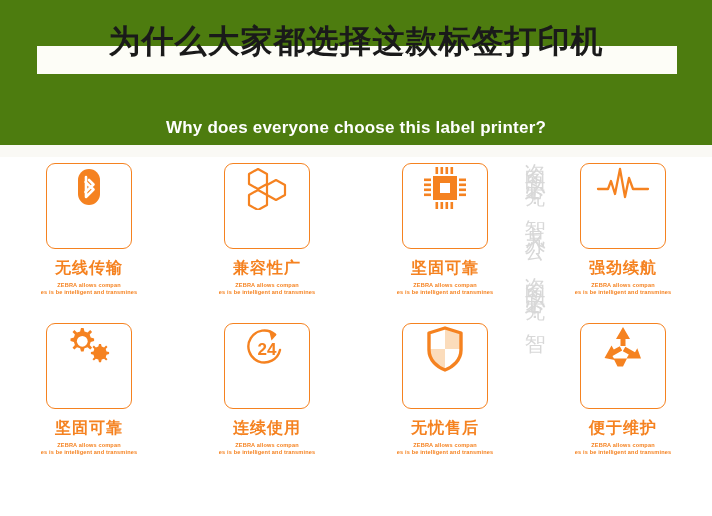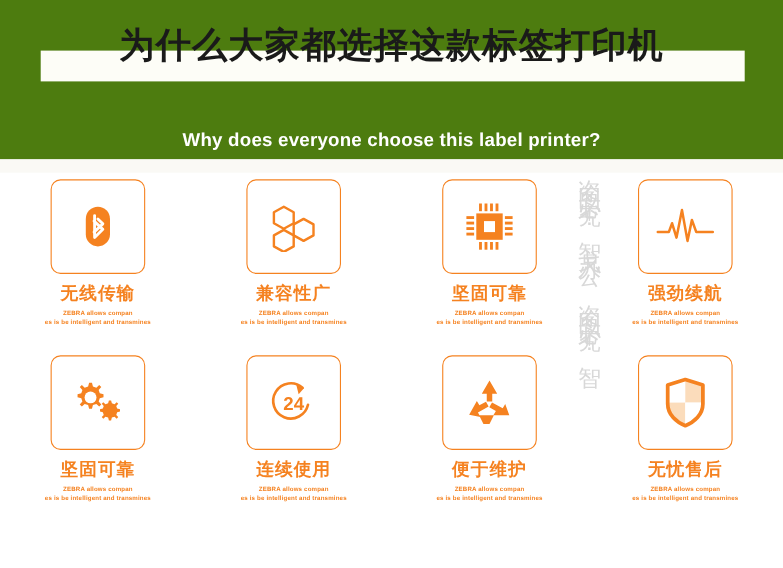--- a/index.html
+++ b/index.html
@@ -109,21 +109,20 @@
     flex-direction: column;
     align-items: center;
   }
   .icon-box {
     width: 86px;
     height: 86px;
     border: 1.5px solid #f58220;
     border-radius: 9px;
     background: #ffffff;
     display: flex;
-    align-items: center;
     justify-content: center;
     box-sizing: border-box;
   }
   .icon-box svg { display: block; }
   .cell-label {
     margin-top: 10px;
     font-size: 16px;
     font-weight: bold;
     color: #f58220;
     letter-spacing: 1px;
@@ -275,43 +274,20 @@
       <div class="cell-label">连续使用</div>
       <div class="cell-sub">
         <div>ZEBRA allows compan</div>
         <div>es is be intelligent and transmines</div>
       </div>
     </div>
 
     <div class="cell">
       <div class="icon-box">
         <span>
-          <svg width="48" height="46" viewBox="0 0 48 46">
-            <g fill="#f58220">
-              <path d="M24 3 L31 15 L26.5 15 L26.5 22 L21.5 22 L21.5 15 L17 15 Z"></path>
-              <path d="M5.5 34 L12.5 21.5 L14.8 25.5 L20.8 22.2 L23.2 26.6 L13.5 32 L15.8 36 Z"></path>
-              <path d="M42 34.5 L27.5 34.5 L29.8 30.6 L23.8 27.2 L26.3 22.8 L36 28.2 L38.3 24.2 Z"></path>
-              <path d="M17 43 L10 30.8 L24 30.8 L24 43 Z" opacity="0"></path>
-              <path d="M12 36.5 L20 36.5 L20 43.5 L12 43.5 Z" opacity="0"></path>
-              <path d="M14.5 34.5 L28 34.5 L24 42.5 L18.5 42.5 Z"></path>
-              <path d="M30 36 L38.5 36 L34.5 43.5 L26 43.5 Z" opacity="0"></path>
-            </g>
-          </svg>
-        </span>
-      </div>
-      <div class="cell-label">便于维护</div>
-      <div class="cell-sub">
-        <div>ZEBRA allows compan</div>
-        <div>es is be intelligent and transmines</div>
-      </div>
-    </div>
-
-    <div class="cell">
-      <div class="icon-box">
-        <span>
           <svg width="44" height="50" viewBox="0 0 44 50">
             <defs>
               <clipPath id="shclip">
                 <path d="M22 4 L38 9 L38 26 C38 36 30 43 22 46 C14 43 6 36 6 26 L6 9 Z"></path>
               </clipPath>
             </defs>
             <g clip-path="url(#shclip)">
               <rect x="6" y="4" width="16" height="21" fill="#ffffff"></rect>
               <rect x="22" y="4" width="16" height="21" fill="#fbdcbb"></rect>
               <rect x="6" y="25" width="16" height="21" fill="#fbdcbb"></rect>
@@ -321,14 +297,37 @@
           </svg>
         </span>
       </div>
       <div class="cell-label">无忧售后</div>
       <div class="cell-sub">
         <div>ZEBRA allows compan</div>
         <div>es is be intelligent and transmines</div>
       </div>
     </div>
 
+    <div class="cell">
+      <div class="icon-box">
+        <span>
+          <svg width="48" height="46" viewBox="0 0 48 46">
+            <g fill="#f58220">
+              <path d="M24 3 L31 15 L26.5 15 L26.5 22 L21.5 22 L21.5 15 L17 15 Z"></path>
+              <path d="M5.5 34 L12.5 21.5 L14.8 25.5 L20.8 22.2 L23.2 26.6 L13.5 32 L15.8 36 Z"></path>
+              <path d="M42 34.5 L27.5 34.5 L29.8 30.6 L23.8 27.2 L26.3 22.8 L36 28.2 L38.3 24.2 Z"></path>
+              <path d="M17 43 L10 30.8 L24 30.8 L24 43 Z" opacity="0"></path>
+              <path d="M12 36.5 L20 36.5 L20 43.5 L12 43.5 Z" opacity="0"></path>
+              <path d="M14.5 34.5 L28 34.5 L24 42.5 L18.5 42.5 Z"></path>
+              <path d="M30 36 L38.5 36 L34.5 43.5 L26 43.5 Z" opacity="0"></path>
+            </g>
+          </svg>
+        </span>
+      </div>
+      <div class="cell-label">便于维护</div>
+      <div class="cell-sub">
+        <div>ZEBRA allows compan</div>
+        <div>es is be intelligent and transmines</div>
+      </div>
+    </div>
+
   </div>
 </div>
 
 </body></html>

